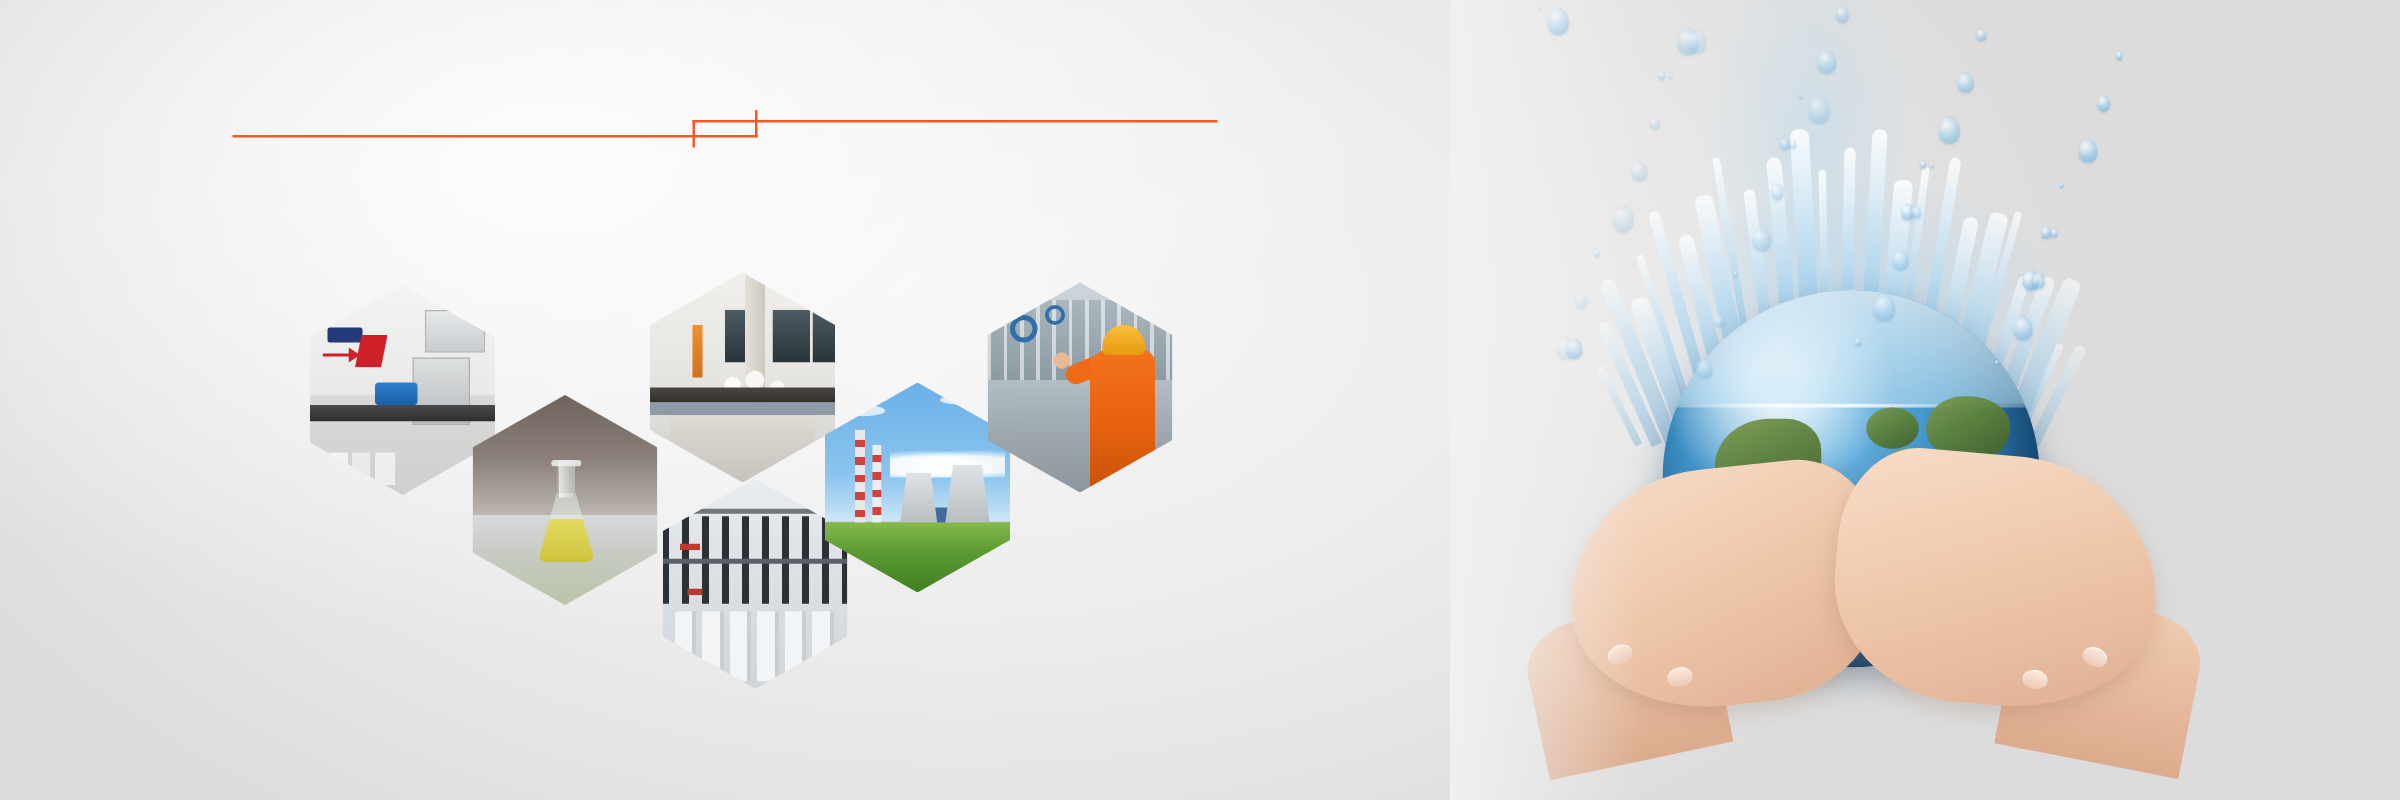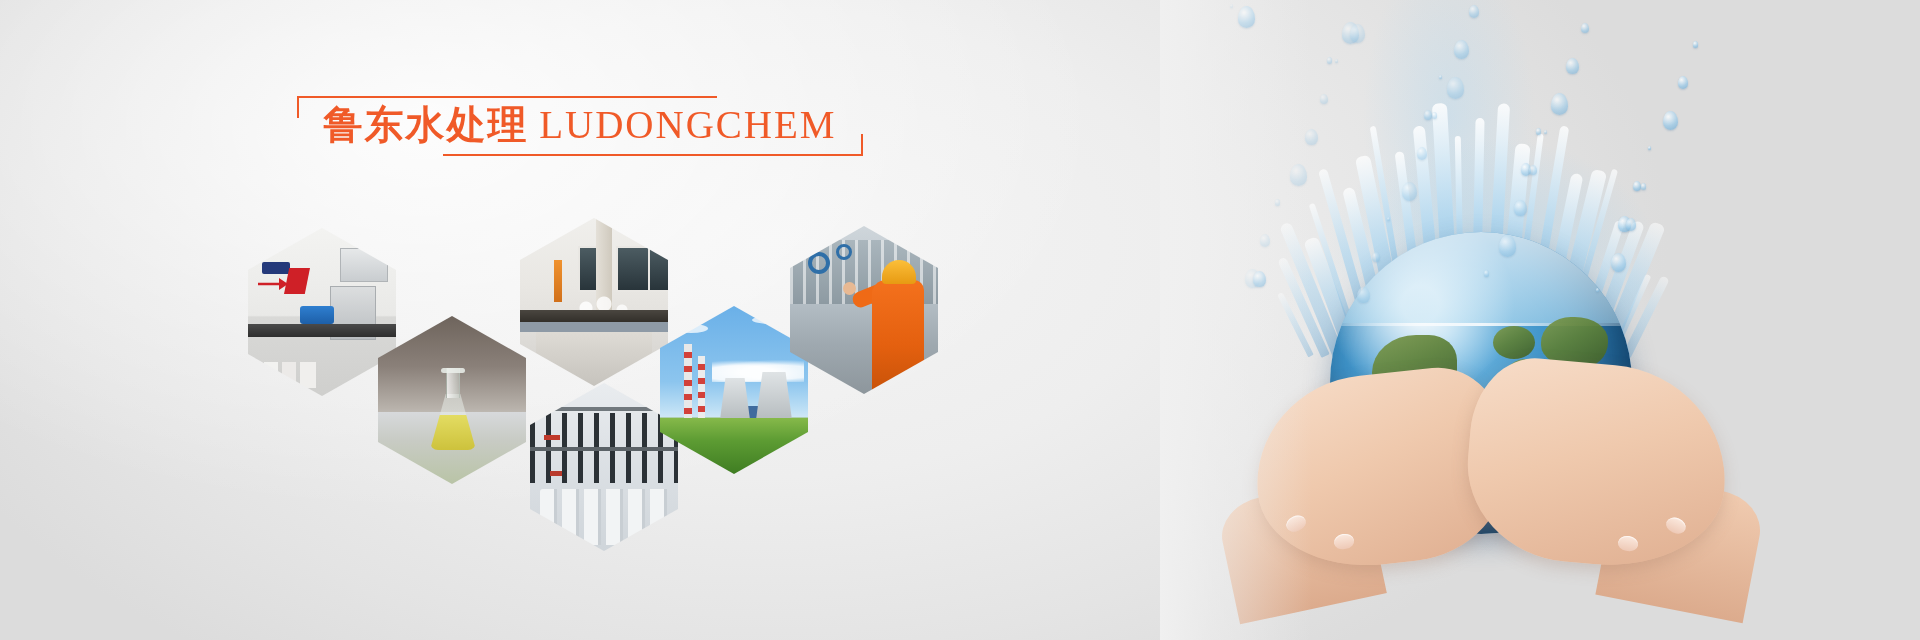--- a/index.html
+++ b/index.html
@@ -429,24 +429,20 @@
 </head>
 <body>
 
 <div id="banner">
 
   <div class="text-block">
 
     <div class="title-wrap">
       <span class="brk brk-top"></span>
       <span class="brk brk-bot"></span>
-      <div class="title">
-        <span class="cn">鲁东水处理</span>
-        <span class="en">LUDONGCHEM</span>
-      </div>
     </div>
 
   </div>
 
   <div class="hex-cluster">
 
     <div class="hex h1">
       <div class="art">
         <div class="wallslogan">
           <span class="sl-blue"></span>

